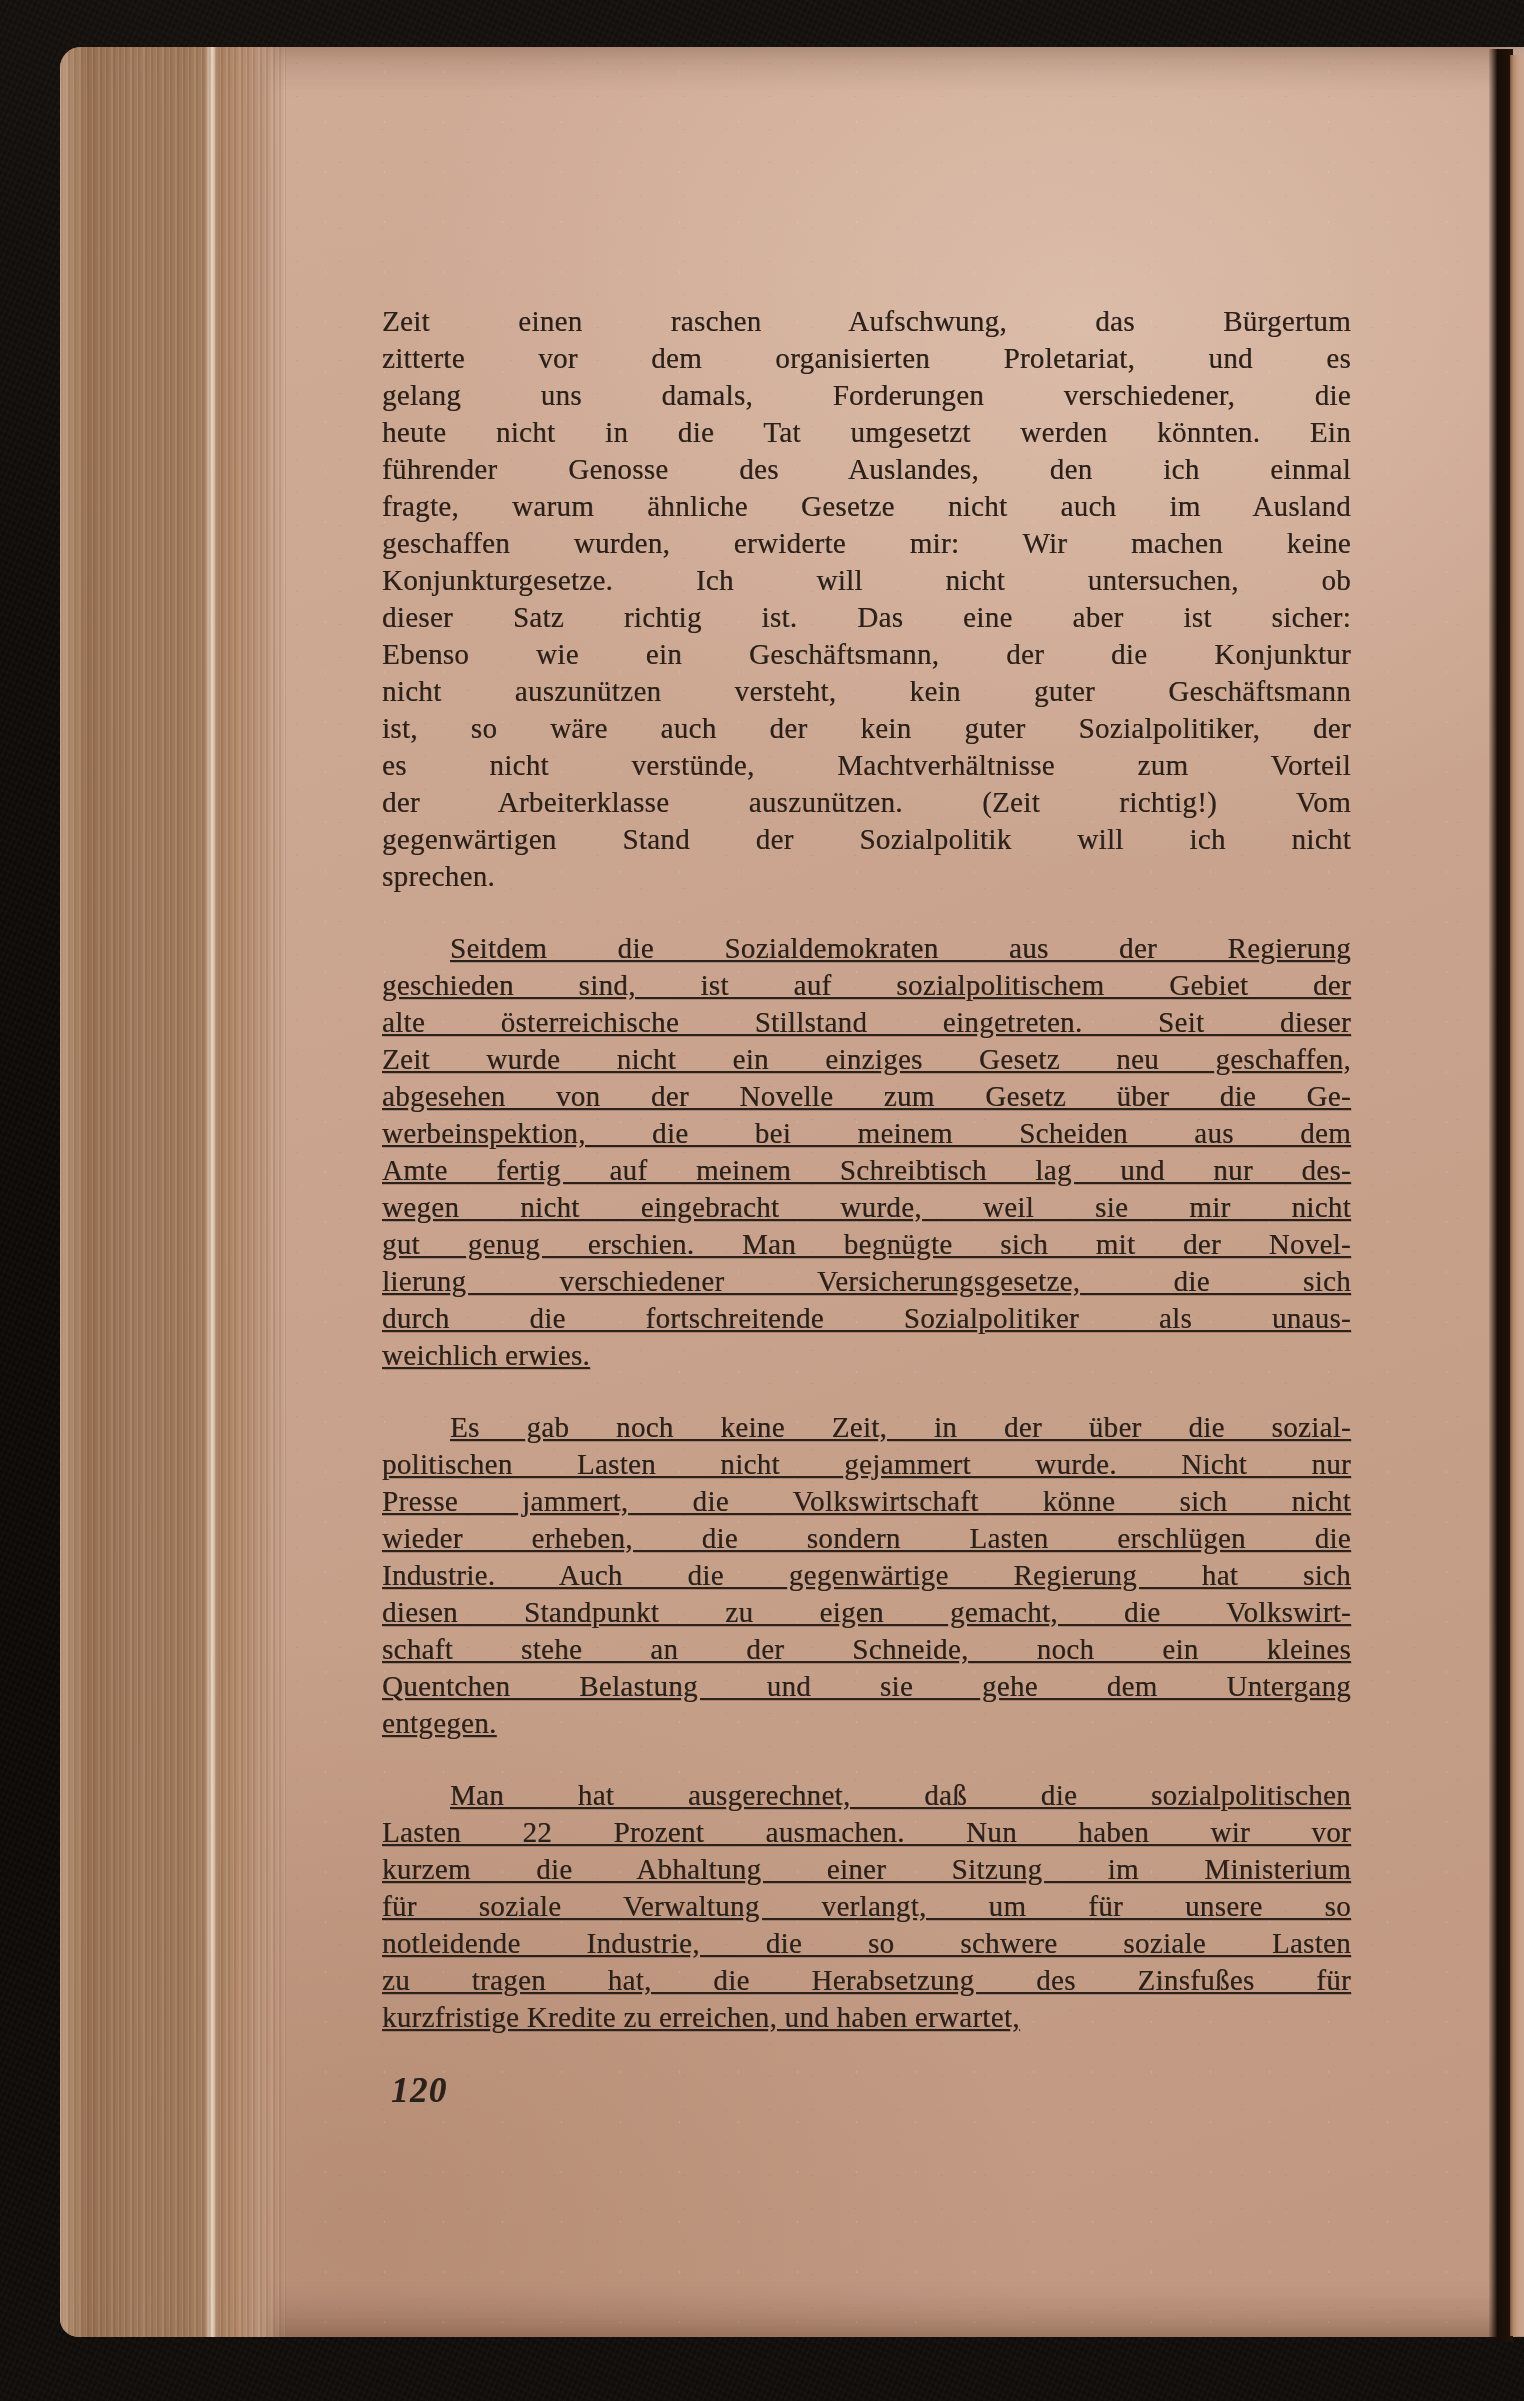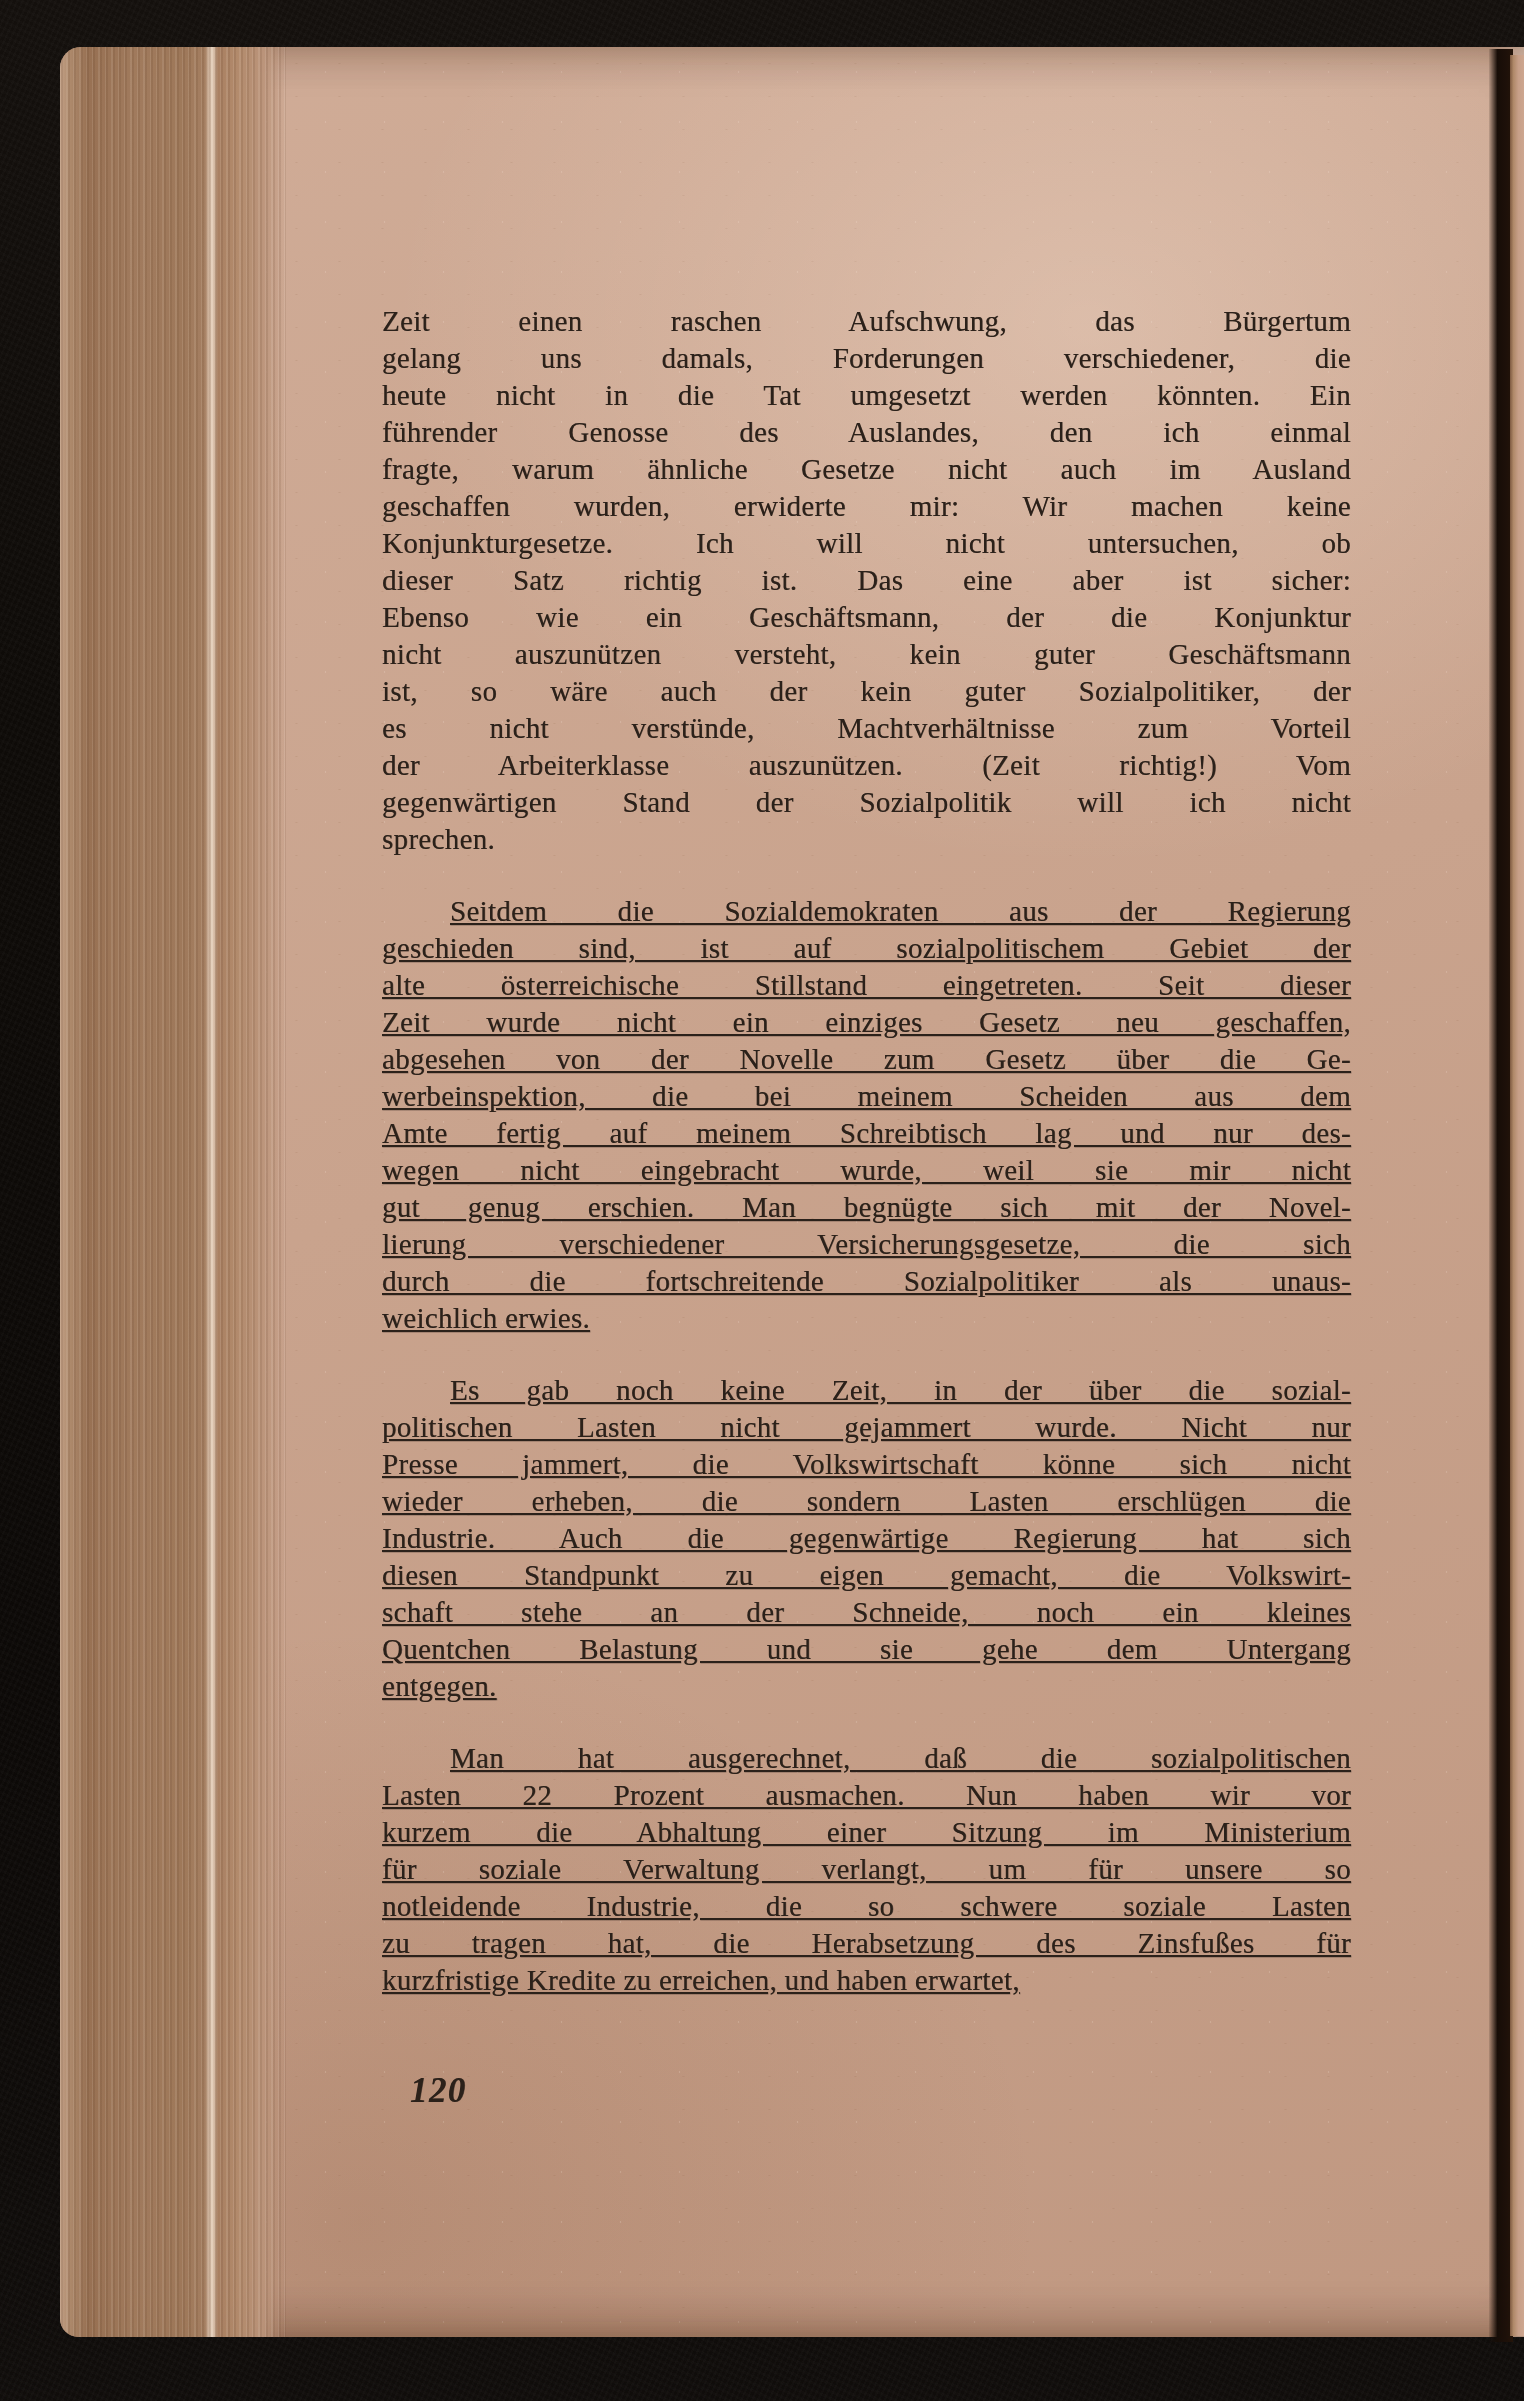--- a/index.html
+++ b/index.html
@@ -108,33 +108,33 @@
   .page-number {
     position: absolute;
     left: 331px;
     top: 2024px;
     font-size: 35px;
     font-weight: bold;
     font-style: italic;
     letter-spacing: 1.4px;
     color: #2b211a;
     text-shadow: 0.4px 0.4px 0.5px rgba(43,33,26,0.55);
-    margin-left: 19px;
   }
 </style>
 </head>
 <body>
 
 <div class="scan">
   <div class="page">
     <div class="edge-stack"></div>
     <div class="right-curve"></div>
     <div class="text-block">
         <div class="para">
           <div class="line">Zeit einen raschen Aufschwung, das Bürgertum</div>
+          <div class="line">zitterte vor dem organisierten Proletariat, und es</div>
           <div class="line">gelang uns damals, Forderungen verschiedener, die</div>
           <div class="line">heute nicht in die Tat umgesetzt werden könnten. Ein</div>
           <div class="line">führender Genosse des Auslandes, den ich einmal</div>
           <div class="line">fragte, warum ähnliche Gesetze nicht auch im Ausland</div>
           <div class="line">geschaffen wurden, erwiderte mir: Wir machen keine</div>
           <div class="line">Konjunkturgesetze. Ich will nicht untersuchen, ob</div>
           <div class="line">dieser Satz richtig ist. Das eine aber ist sicher:</div>
           <div class="line">Ebenso wie ein Geschäftsmann, der die Konjunktur</div>
           <div class="line">nicht auszunützen versteht, kein guter Geschäftsmann</div>
           <div class="line">ist, so wäre auch der kein guter Sozialpolitiker, der</div>

